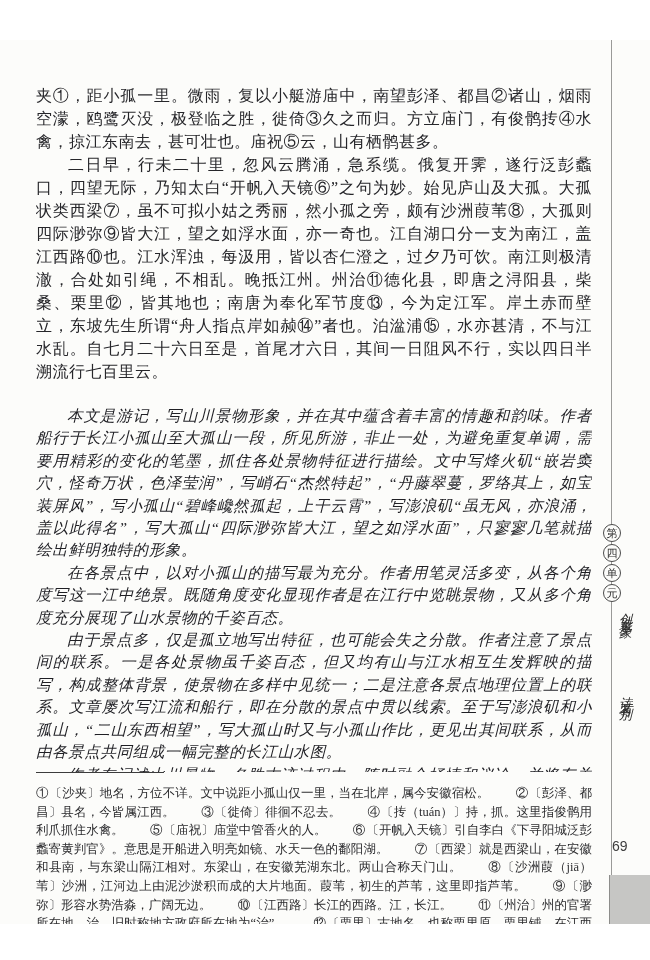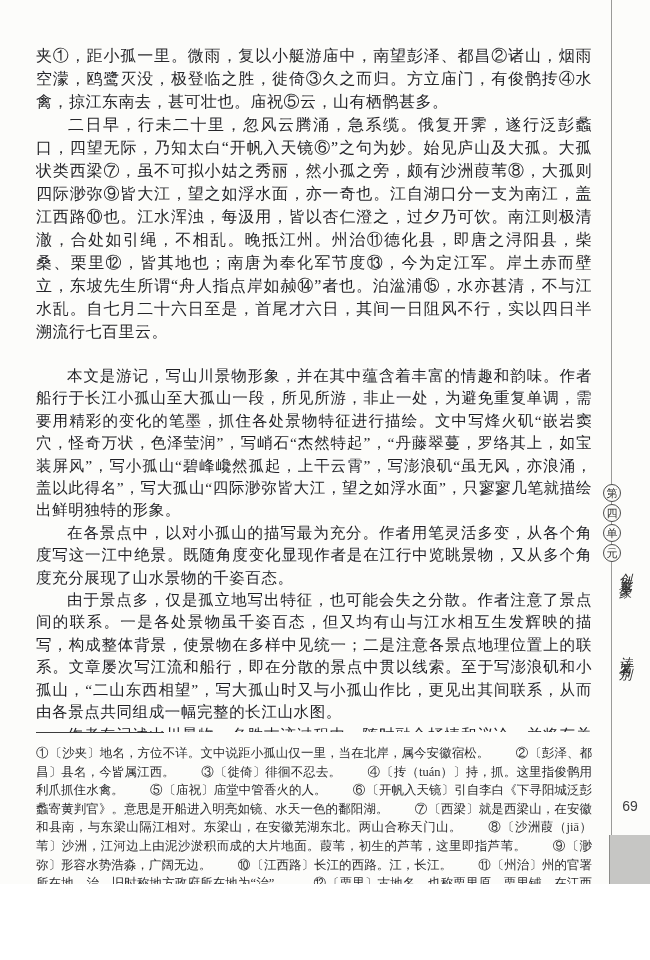--- a/index.html
+++ b/index.html
@@ -4,20 +4,21 @@
 <style>
   html,body { margin:0; padding:0; }
   .page {
     position: relative;
     width: 650px;
     height: 884px;
     background: #fcfcfa;
     overflow: hidden;
     font-family: "Liberation Serif", serif;
     color: #26262a;
+    margin-top: 40px;
   }
   
   .main-column {
     position: absolute;
     left: 36px;
     top: 44px;
     width: 556px;
     height: 688px;
     overflow: hidden;
   }
@@ -26,20 +27,21 @@
     font-size: 16px;
     line-height: 23px;
     text-align: justify;
     letter-spacing: 0.5px;
   }
   .commentary p {
     margin: 0;
     font-size: 15.5px;
     line-height: 22.4px;
     text-align: justify;
+    font-style: italic;
     letter-spacing: 0.6px;
     color: #1f1f24;
   }
   .commentary { margin-top: 22px; }
   .indent { text-indent: 2em; }
   
   .fn-divider {
     position: absolute;
     left: 36px;
     top: 732px;
@@ -97,21 +99,21 @@
     font-style: italic;
     color: #2a2a2a;
   }
   .subtitle-1 { left: 616px; top: 563px; }
   .subtitle-2 { left: 616px; top: 646px; }
   .page-number {
     position: absolute;
     left: 612px;
     top: 798px;
     width: 36px;
-    text-align: center;
+    text-align: left;
     font-size: 14px;
     font-family: "Liberation Sans", sans-serif;
     color: #3d3d3d;
   }
   .corner-shade {
     position: absolute;
     left: 609px;
     top: 835px;
     width: 41px;
     height: 125px;

